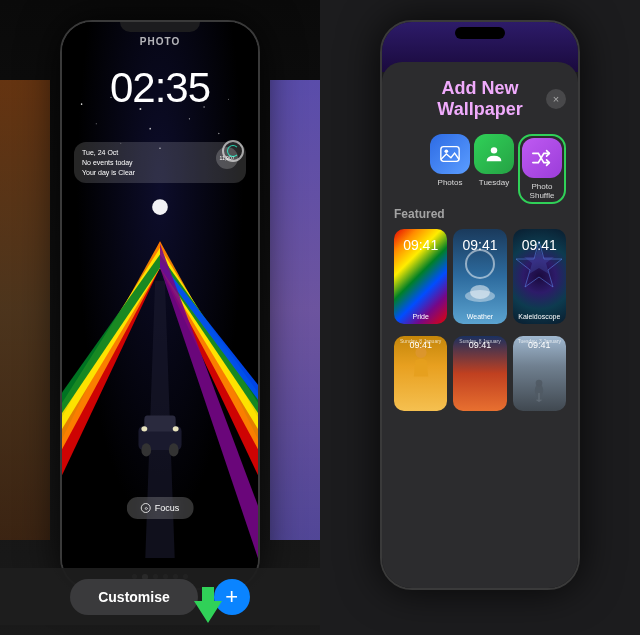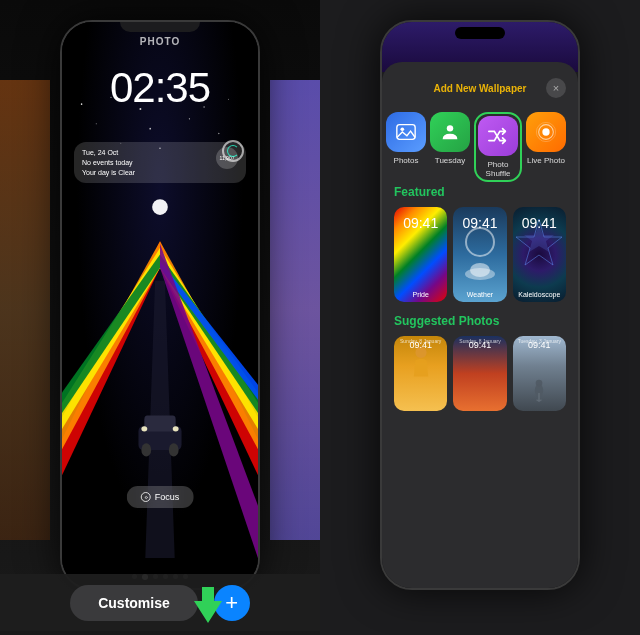--- a/index.html
+++ b/index.html
@@ -159,21 +159,21 @@
       display: flex;
       align-items: center;
       justify-content: center;
       color: white;
       font-size: 6px;
     }
 
     
     .focus-btn {
       position: absolute;
-      bottom: 80px;
+      bottom: 69px;
       left: 50%;
       transform: translateX(-50%);
       background: rgba(255,255,255,0.2);
       border-radius: 20px;
       padding: 6px 14px;
       color: white;
       font-size: 9px;
       z-index: 10;
       display: flex;
       align-items: center;
@@ -225,21 +225,21 @@
 
     .dot.active {
       background: white;
       width: 6px;
       height: 6px;
     }
 
     
     .bottom-bar {
       position: absolute;
-      bottom: 4px;
+      bottom: 10px;
       left: 0; right: 0;
       height: 57px;
       background: rgba(30,30,30,0.95);
       display: flex;
       align-items: center;
       justify-content: center;
       gap: 16px;
       z-index: 20;
     }
 
@@ -321,22 +321,22 @@
     }
 
     .modal-header {
       display: flex;
       align-items: center;
       justify-content: space-between;
       margin-bottom: 14px;
     }
 
     .modal-title {
-      color: #eab308;
-      font-size: 10px;
+      color: #f0abfc;
+      font-size: 18px;
       font-weight: 600;
       text-align: center;
       flex: 1;
     }
 
     .close-btn {
       width: 20px;
       height: 20px;
       background: #48484a;
       border-radius: 50%;
@@ -381,21 +381,21 @@
     }
 
     .type-selected {
       border: 2px solid #30d158;
       border-radius: 14px;
       padding: 2px;
     }
 
     
     .section-title {
-      color: #22c55e;
+      color: #a3a3a3;
       font-size: 12px;
       font-weight: 700;
       margin-bottom: 8px;
     }
 
     .featured-row {
       display: flex;
       gap: 6px;
       margin-bottom: 12px;
     }
@@ -674,30 +674,20 @@
                 <svg width="22" height="22" viewBox="0 0 24 24">
                   <path d="M2 7 L8 7 L14 17 L20 17" stroke="white" stroke-width="1.8" fill="none" stroke-linecap="round"></path>
                   <path d="M2 17 L8 17 L14 7 L20 7" stroke="white" stroke-width="1.8" fill="none" stroke-linecap="round"></path>
                   <polyline points="17,4 20,7 17,10" stroke="white" stroke-width="1.8" fill="none" stroke-linecap="round" stroke-linejoin="round"></polyline>
                   <polyline points="17,14 20,17 17,20" stroke="white" stroke-width="1.8" fill="none" stroke-linecap="round" stroke-linejoin="round"></polyline>
                 </svg>
               </div>
               <div class="type-icon-label">Photo<br>Shuffle</div>
             </div>
 
-            <div class="type-icon-item">
-              <div class="type-icon-circle" style="background:linear-gradient(135deg,#ff9f0a,#ff6b00);">
-                <svg width="22" height="22" viewBox="0 0 24 24">
-                  <circle cx="12" cy="12" r="4" fill="white"></circle>
-                  <circle cx="12" cy="12" r="8" fill="none" stroke="white" stroke-width="1.2" opacity="0.6"></circle>
-                  <circle cx="12" cy="12" r="10.5" fill="none" stroke="white" stroke-width="0.8" opacity="0.3"></circle>
-                </svg>
-              </div>
-              <div class="type-icon-label">Live Photo</div>
-            </div>
 
           </div>
 
           <div class="section-title">Featured</div>
 
           <div class="featured-row">
 
             <div class="featured-item">
               <div class="pride-bg"></div>
               <div class="featured-time">09:41</div>
@@ -722,21 +712,20 @@
                   <polygon points="25,2 30,20 48,20 34,31 39,48 25,38 11,48 16,31 2,20 20,20" fill="none" stroke="rgba(100,150,255,0.6)" stroke-width="0.8"></polygon>
                   <polygon points="25,8 29,18 40,18 32,24 35,35 25,29 15,35 18,24 10,18 21,18" fill="rgba(80,100,200,0.3)"></polygon>
                 </svg>
               </div>
               <div class="featured-time">09:41</div>
               <div class="featured-item-label">Kaleidoscope</div>
             </div>
 
           </div>
 
-          <div class="section-title">Suggested Photos</div>
 
           <div class="suggested-row">
 
             <div class="suggested-item">
               <div class="suggested-baby">
 
                 <svg style="position:absolute;top:10px;left:50%;transform:translateX(-50%);" width="30" height="40" viewBox="0 0 30 50">
                   <circle cx="15" cy="8" r="7" fill="rgba(220,150,50,0.8)"></circle>
                   <path d="M8 18 Q15 14 22 18 L24 38 L6 38 Z" fill="rgba(230,160,30,0.9)"></path>
                 </svg>

